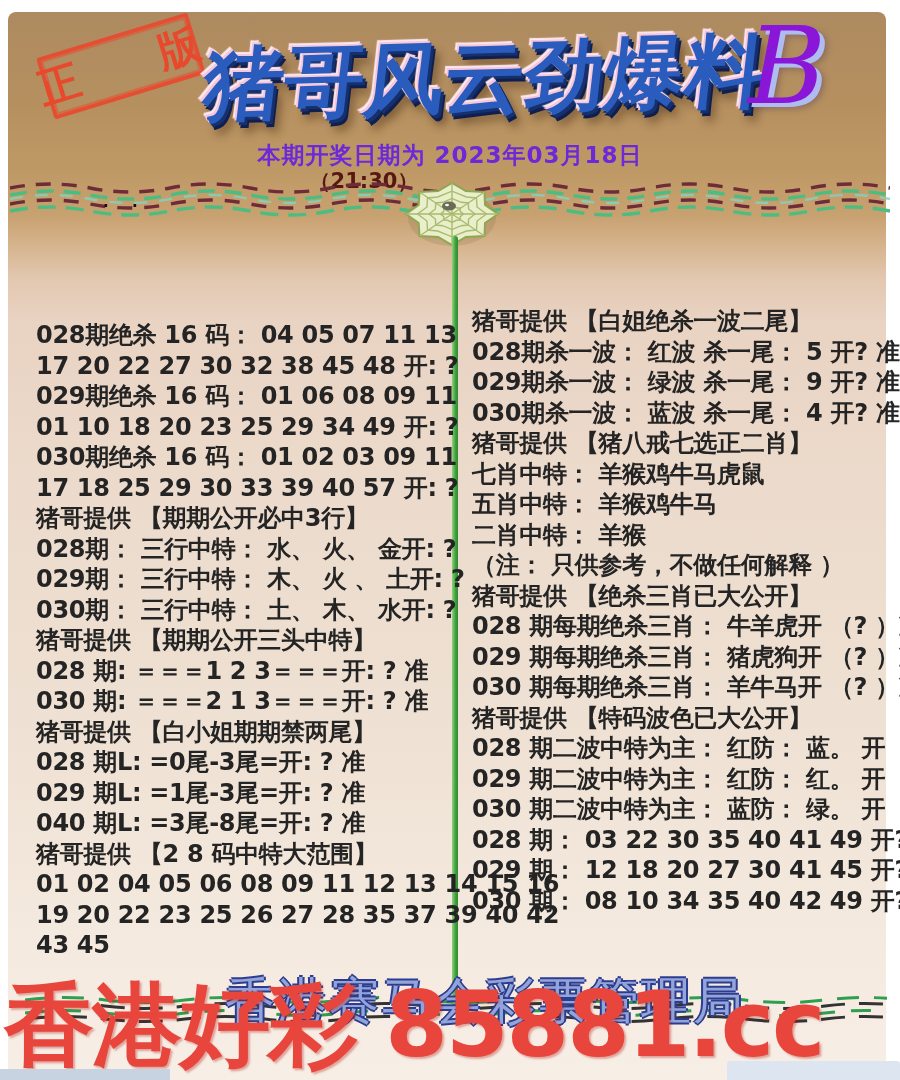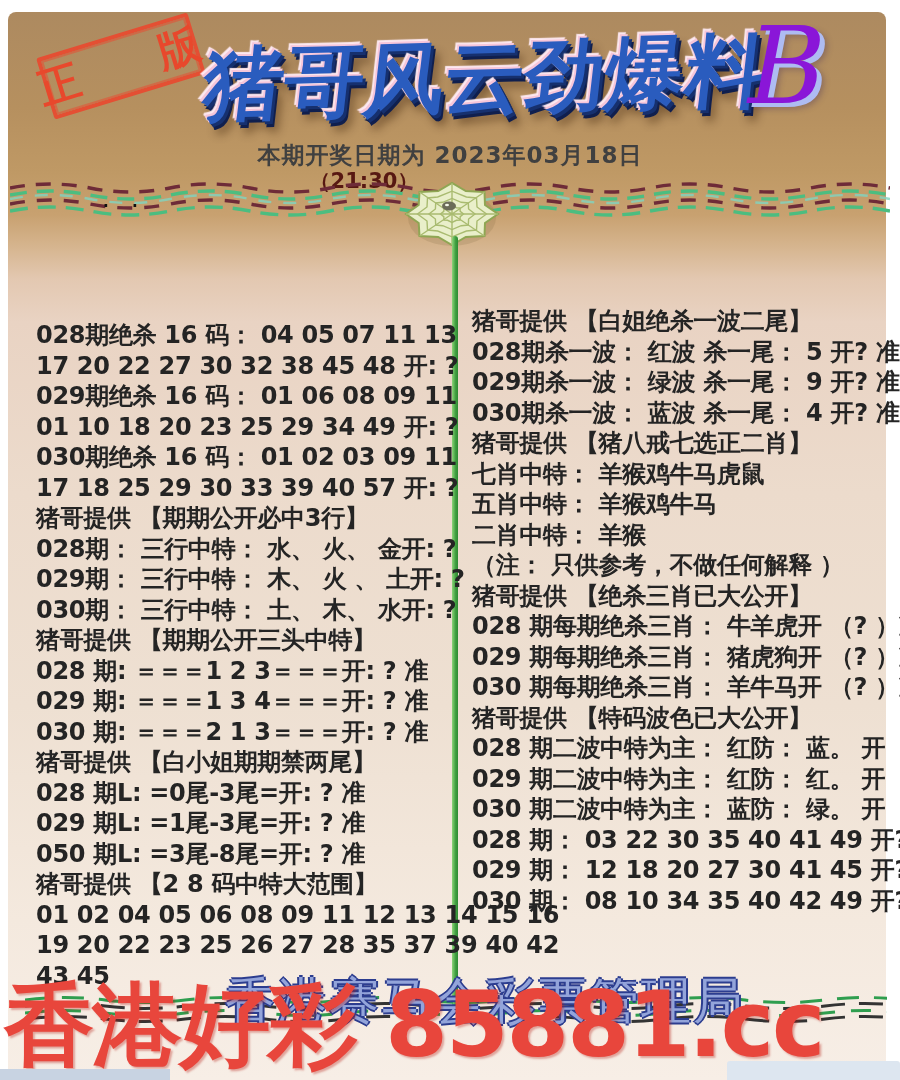--- a/index.html
+++ b/index.html
@@ -42,21 +42,21 @@
   .edition{
     position:absolute;left:748px;top:14px;
     font-family:"DejaVu Serif","Liberation Serif",serif;
     font-style:italic;font-size:106px;line-height:1;
     color:#8a16d8;
     text-shadow:5px 4px 0 #aebcf2, 7px 6px 6px rgba(60,40,90,.35);
   }
   
   .date-line{
     position:absolute;left:0;top:140px;width:900px;text-align:center;
-    font-size:23px;font-weight:bold;color:#404040;letter-spacing:1px;
+    font-size:23px;font-weight:bold;color:#6d28d9;letter-spacing:1px;
   }
   .time-line{
     position:absolute;left:0;top:167px;width:728px;text-align:center;
     font-size:21px;font-weight:bold;color:#571812;
   }
   
   .wave-top{position:absolute;left:10px;top:178px;}
   .wave-bottom{position:absolute;left:25px;top:990px;}
   
   .seal{position:absolute;left:404px;top:180px;}
@@ -138,26 +138,25 @@
   <div class="row">029期绝杀 16 码：  01 06 08 09 11</div>
   <div class="row">01 10 18 20 23 25 29 34 49 开: ?</div>
   <div class="row">030期绝杀 16 码：  01 02 03 09 11</div>
   <div class="row">17 18 25 29 30 33 39 40 57 开: ?</div>
   <div class="row">猪哥提供 【期期公开必中3行】</div>
   <div class="row">028期： 三行中特： 水、 火、 金开: ?</div>
   <div class="row">029期： 三行中特： 木、 火 、 土开: ?</div>
   <div class="row">030期： 三行中特： 土、 木、 水开: ?</div>
   <div class="row">猪哥提供 【期期公开三头中特】</div>
   <div class="row">028 期: ＝＝＝1 2 3＝＝＝开: ? 准</div>
-  <div class="row">029 期: ＝＝＝1 3 4＝＝＝开: ? 准</div>
   <div class="row">030 期: ＝＝＝2 1 3＝＝＝开: ? 准</div>
   <div class="row">猪哥提供 【白小姐期期禁两尾】</div>
   <div class="row">028 期L: =0尾-3尾=开: ? 准</div>
   <div class="row">029 期L: =1尾-3尾=开: ? 准</div>
-  <div class="row">050 期L: =3尾-8尾=开: ? 准</div>
+  <div class="row">040 期L: =3尾-8尾=开: ? 准</div>
   <div class="row">猪哥提供 【2 8 码中特大范围】</div>
   <div class="row">01 02 04 05 06 08 09 11 12 13 14 15 16</div>
   <div class="row">19 20 22 23 25 26 27 28 35 37 39 40 42</div>
   <div class="row">43 45</div>
 </div>
 
 <div class="col col-right">
   <div class="row">猪哥提供 【白姐绝杀一波二尾】</div>
   <div class="row">028期杀一波： 红波 杀一尾： 5 开? 准</div>
   <div class="row">029期杀一波： 绿波 杀一尾： 9 开? 准</div>

